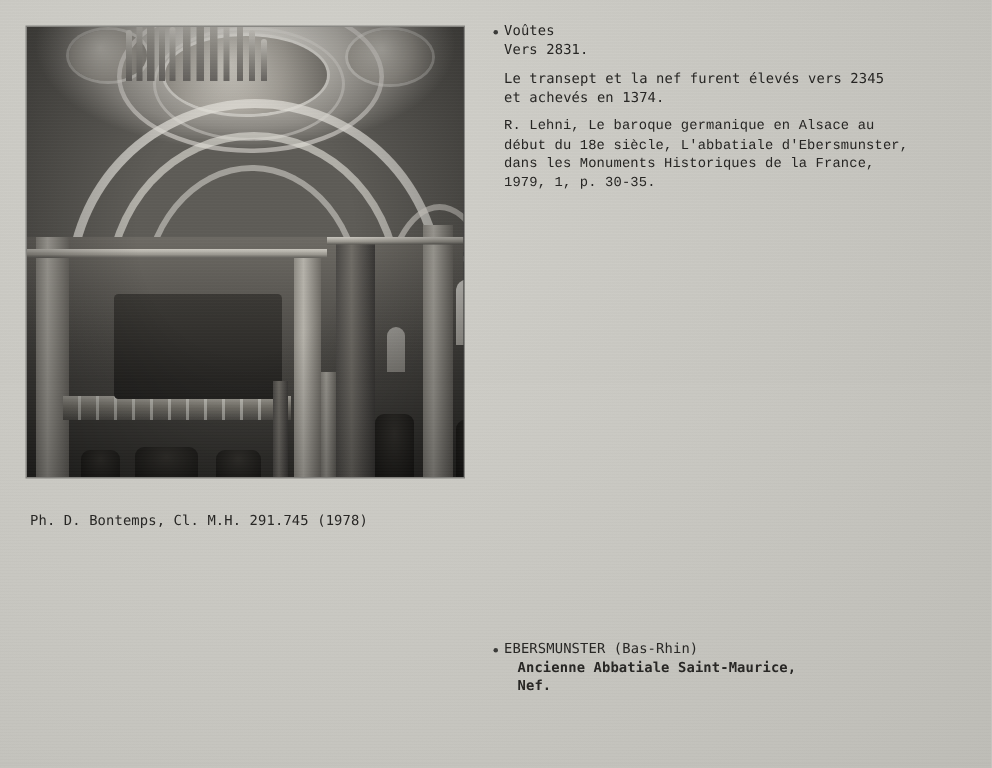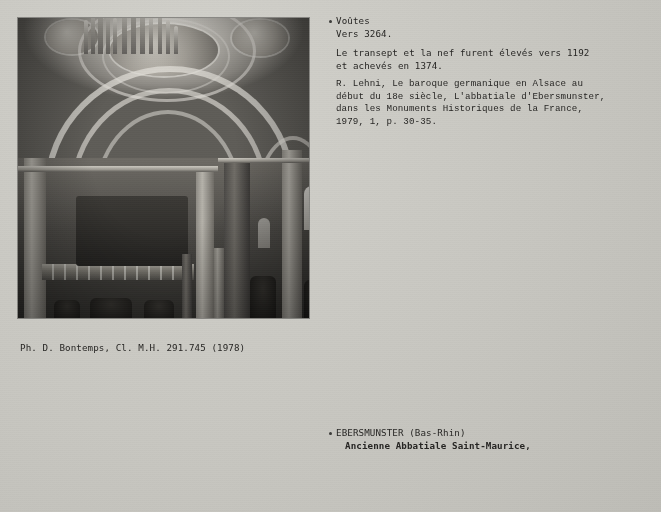--- a/index.html
+++ b/index.html
@@ -235,29 +235,29 @@
 
       <div class="pier dark" style="left:164px; top:236px; width:10px; height:64px;"></div>
       <div class="pier" style="left:196px; top:230px; width:10px; height:70px; opacity:.8;"></div>
 
       <div class="vignette"></div>
     </div>
   </div>
 
   <div class="bullet" style="left:329px; top:20px;"></div>
   <div class="txt" id="notes-vaults"><span>Voûtes</span>
-<span>Vers 3264.</span></div>
-
-  <div class="txt" id="notes-transept"><span>Le transept et la nef furent élevés vers 1192</span>
+<span>Vers 2831.</span></div>
+
+  <div class="txt" id="notes-transept"><span>Le transept et la nef furent élevés vers 2345</span>
 <span>et achevés en 1374.</span></div>
 
   <div class="txt" id="notes-ref"><span>R. Lehni, Le baroque germanique en Alsace au</span>
 <span>début du 18e siècle, L'abbatiale d'Ebersmunster,</span>
 <span>dans les Monuments Historiques de la France,</span>
 <span>1979, 1, p. 30-35.</span></div>
 
   <div class="txt" id="credit">Ph. D. Bontemps, Cl. M.H. 291.745 (1978)</div>
 
   <div class="bullet" style="left:329px; top:432px;"></div>
   <div class="txt" id="caption"><span>EBERSMUNSTER (Bas-Rhin)</span>
-<span class="indent">Ancienne Abbatiale Saint-Maurice,</span></div>
+<span class="indent">Ancienne Abbatiale Saint-Maurice,</span><span class="indent">Nef.</span></div>
 
 </div>
 
 </body></html>

